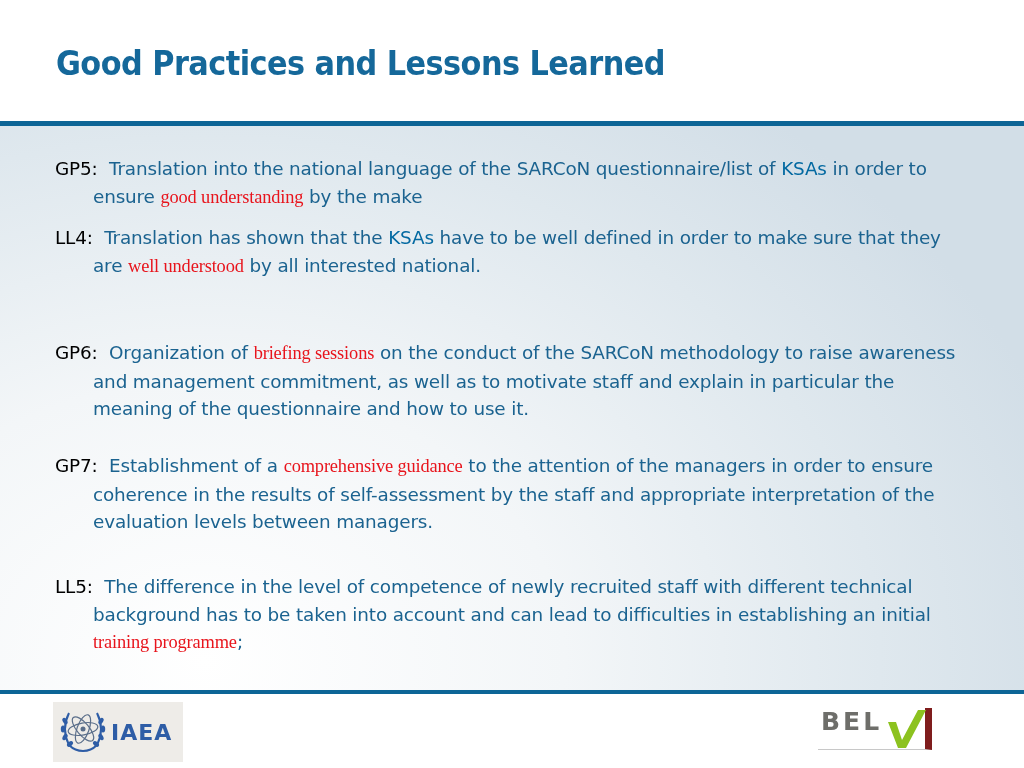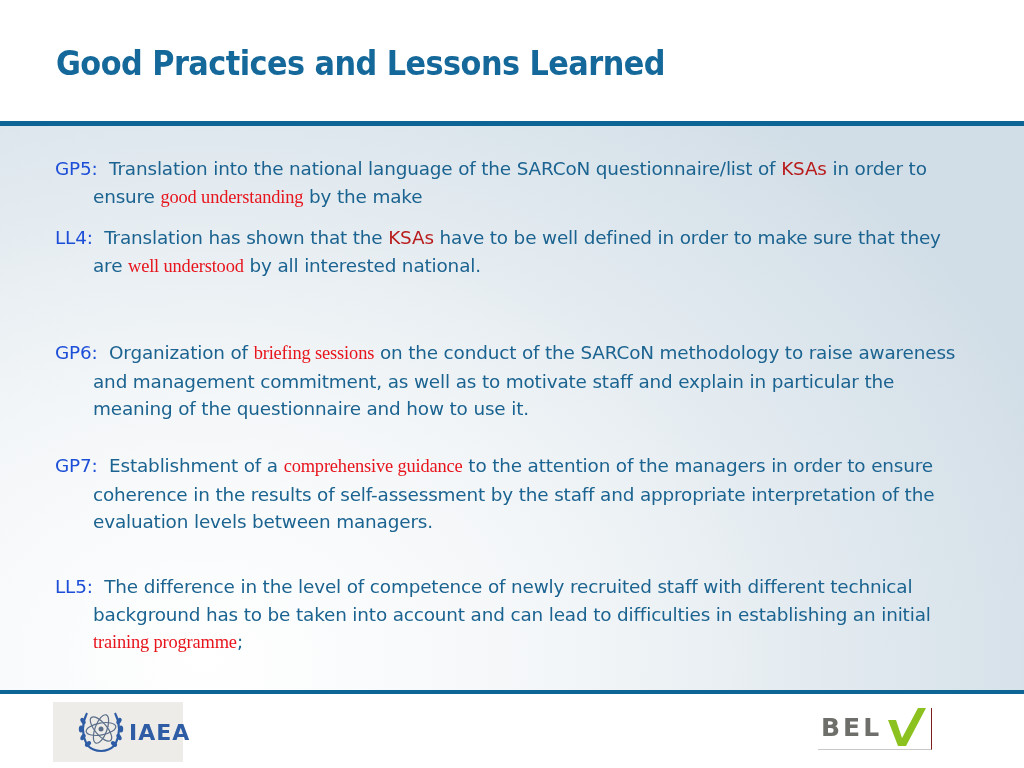--- a/index.html
+++ b/index.html
@@ -20,39 +20,39 @@
       background: radial-gradient(ellipse 900px 700px at 20% 95%, #ffffff 0%, #f3f6f8 40%, #dfe8ee 75%, #d2dee7 100%);
     }
 
     .items { position: absolute; left: 55px; top: 155px; width: 920px; }
     .item {
       position: absolute; left: 0; width: 920px;
       font-size: 18.4px; line-height: 27.5px; color: #1b6390;
       padding-left: 38px; text-indent: -38px;
       letter-spacing: -0.15px;
     }
-    .item .code { color: #1d4ed8; }
+    .item .code { color: #000000; }
     .hl { color: #e8141c; font-family: Liberation Serif, serif; }
-    .ksa { color: #b91c1c; }
+    .ksa { color: #0369a1; }
 
     .rule-bottom { position: absolute; left: 0; top: 690px; width: 1024px; height: 4px; background: #0d6596; }
     .footer { position: absolute; left: 0; top: 694px; width: 1024px; height: 74px; background: #ffffff; }
 
     .iaea-logo {
       position: absolute; left: 53px; top: 702px; width: 130px; height: 60px;
-      background: #eeece8; display: flex; align-items: center; padding-left: 24px;
+      background: #eeece8; display: flex; align-items: center; padding-left: 6px;
     }
     .iaea-text {
       font-family: "DejaVu Sans", sans-serif; font-weight: bold; font-size: 22px;
       color: #2e5da6; margin-left: 4px; letter-spacing: 1px;
     }
     .belv-logo {
       position: absolute; left: 818px; top: 708px; width: 114px; height: 42px;
-      background: #ffffff; border-right: 1px solid #7f1d1d; border-bottom: 1px solid #c8c8c8;
-      display: flex; align-items: center; padding-left: 3px; padding-bottom: 2px;
+      background: #ffffff; border-right: 7px solid #7f1d1d; border-bottom: 1px solid #c8c8c8;
+      display: flex; align-items: flex-start; padding-left: 3px; padding-bottom: 2px;
     }
     .belv-text {
       font-family: "DejaVu Sans", sans-serif; font-weight: bold; font-size: 25px;
       color: #6e6e6a; letter-spacing: 3px; line-height: 28px;
     }
   </style>
 </head>
 <body>
 
 <div class="header">

